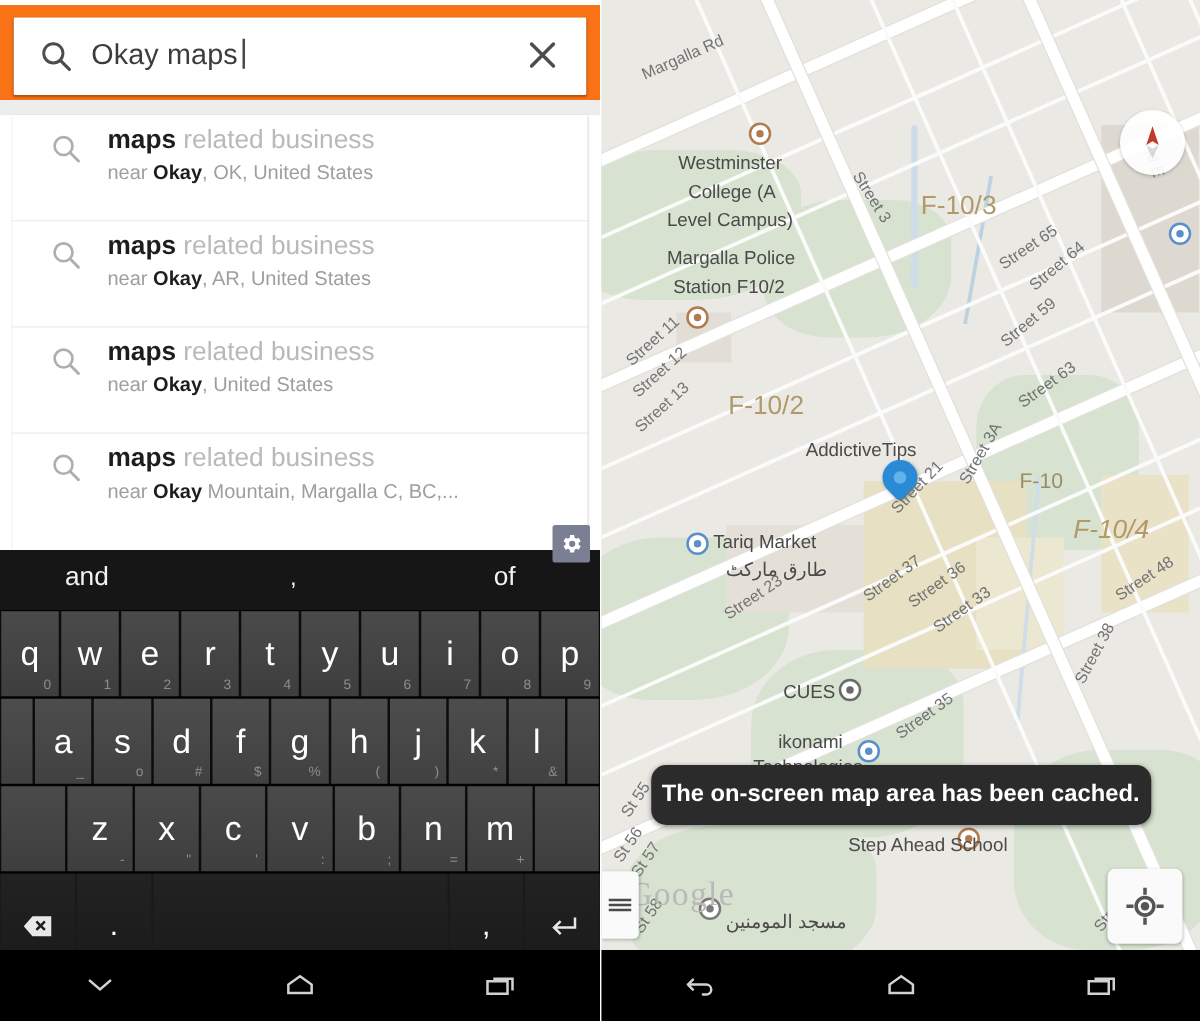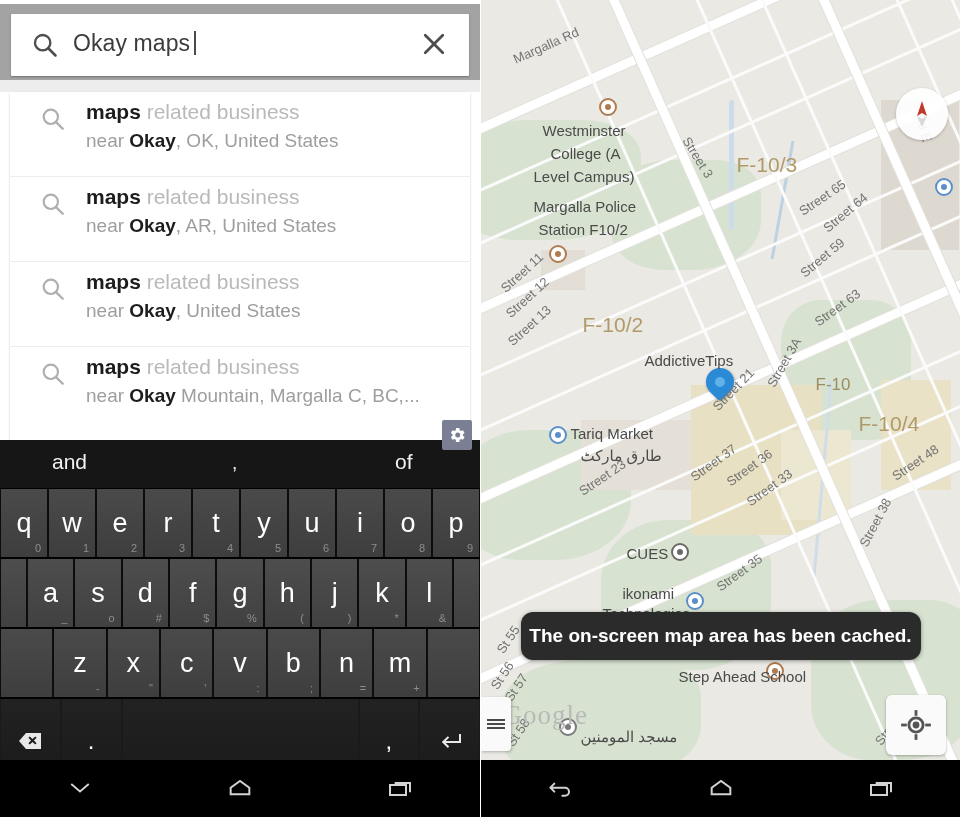--- a/index.html
+++ b/index.html
@@ -2,37 +2,37 @@
 <html><head>
 <meta charset="utf-8">
 <style>
   html,body{margin:0;padding:0;background:#fff;}
   body{width:960px;height:817px;overflow:hidden;font-family:"Liberation Sans",sans-serif;}
   .screen{position:relative;width:960px;height:817px;display:flex;}
   .phone{position:relative;width:480px;height:817px;overflow:hidden;background:#fff;}
   .phone.right{border-left:1px solid #fff;}
 
   
-  .search-card{position:absolute;left:0;top:4px;width:480px;height:76px;background:#a3a3a3;}
+  .search-card{position:absolute;left:0;top:4px;width:480px;height:76px;background:#f97316;}
   .search-box{position:absolute;left:11px;top:10px;width:458px;height:62px;background:#fff;
       box-shadow:0 1px 2px rgba(0,0,0,.30);border-radius:1px;}
   .sb-icon{position:absolute;left:20px;top:17px;width:28px;height:28px;}
   .sb-text{position:absolute;left:62px;top:16px;font-size:23px;color:#3c3c3c;letter-spacing:.1px;}
   .caret{display:inline-block;width:2px;height:24px;background:#4a4a4a;vertical-align:-4px;margin-left:4px;}
   .sb-clear{position:absolute;right:20px;top:15px;width:30px;height:30px;}
 
   .divider-gap{position:absolute;left:0;top:80px;width:480px;height:12px;background:#ededed;}
   .sugg-card{position:absolute;left:10px;top:92px;width:460px;height:348px;background:#fff;
       box-shadow:0 1px 2px rgba(0,0,0,.22);}
   .sugg-row{position:relative;height:74px;padding:10px 0 0 0;border-bottom:1px solid #ececec;}
   .sugg-row:last-child{border-bottom:none;}
   .sugg-ico{position:absolute;left:30px;top:14px;width:26px;height:26px;opacity:.55;}
   .sugg-l1{position:absolute;left:76px;top:8px;font-size:21px;color:#b9b9b9;white-space:nowrap;}
   .sugg-l1 b{color:#1d1d1d;font-weight:bold;}
-  .sugg-l2{position:absolute;left:76px;top:38px;font-size:19px;color:#9e9e9e;white-space:nowrap;}
+  .sugg-l2{position:absolute;left:76px;top:38px;font-size:16px;color:#9e9e9e;white-space:nowrap;}
   .sugg-l2 b{color:#1d1d1d;font-weight:bold;}
 
   .gear-btn{position:absolute;right:8px;top:420px;width:30px;height:30px;background:#7b7f94;
       display:flex;align-items:center;justify-content:center;border-radius:2px;z-index:6;}
 
   
   .kb{position:absolute;left:0;top:440px;width:480px;height:320px;background:#0c0c0c;}
   .kb-strip{position:relative;height:48px;background:#161616;border-bottom:1px solid #000;}
   .kb-strip span{position:absolute;top:10px;font-size:21px;color:#f2f2f2;}
   .kb-s1{left:52px;}
@@ -437,21 +437,21 @@
           <div class="maplbl rot" style="left: 15px; top: 265px; transform: rotate(-42deg);">Street 11</div>
           <div class="maplbl rot" style="left: 20px; top: 290px; transform: rotate(-42deg);">Street 12</div>
           <div class="maplbl rot" style="left: 22px; top: 318px; transform: rotate(-42deg);">Street 13</div>
           <div class="maplbl area" style="left: 102px; top: 313px;">F-10/2</div>
           <div class="maplbl poi" style="left: 164px; top: 352px;">AddictiveTips</div>
           <div class="maplbl poi" style="left: 90px; top: 425px;">Tariq Market</div>
           <div class="maplbl poi" style="left: 100px; top: 447px;">طارق مارکٹ</div>
           <div class="maplbl rot" style="left: 226px; top: 382px; transform: rotate(-46deg);">Street 21</div>
           <div class="maplbl rot" style="left: 276px; top: 355px; transform: rotate(-60deg);">Street 3A</div>
           <div class="maplbl big" style="left: 335px; top: 375px;">F-10</div>
-          <div class="maplbl area" style="left: 378px; top: 412px;">F-10/4</div>
+          <div class="maplbl area" style="left: 378px; top: 412px; font-style: italic;">F-10/4</div>
           <div class="maplbl rot" style="left: 95px; top: 470px; transform: rotate(-34deg);">Street 23</div>
           <div class="maplbl rot" style="left: 206px; top: 455px; transform: rotate(-36deg);">Street 37</div>
           <div class="maplbl rot" style="left: 242px; top: 460px; transform: rotate(-36deg);">Street 36</div>
           <div class="maplbl rot" style="left: 262px; top: 480px; transform: rotate(-36deg);">Street 33</div>
           <div class="maplbl rot" style="left: 232px; top: 565px; transform: rotate(-36deg);">Street 35</div>
           <div class="maplbl rot" style="left: 368px; top: 515px; transform: rotate(-62deg);">Street 38</div>
           <div class="maplbl rot" style="left: 408px; top: 455px; transform: rotate(-34deg);">Street 48</div>
           <div class="maplbl poi" style="left: 146px; top: 545px;">CUES</div>
           <div class="maplbl poi" style="left: 142px; top: 585px;">ikonami</div>
           <div class="maplbl poi" style="left: 122px; top: 605px;">Technologies</div>

